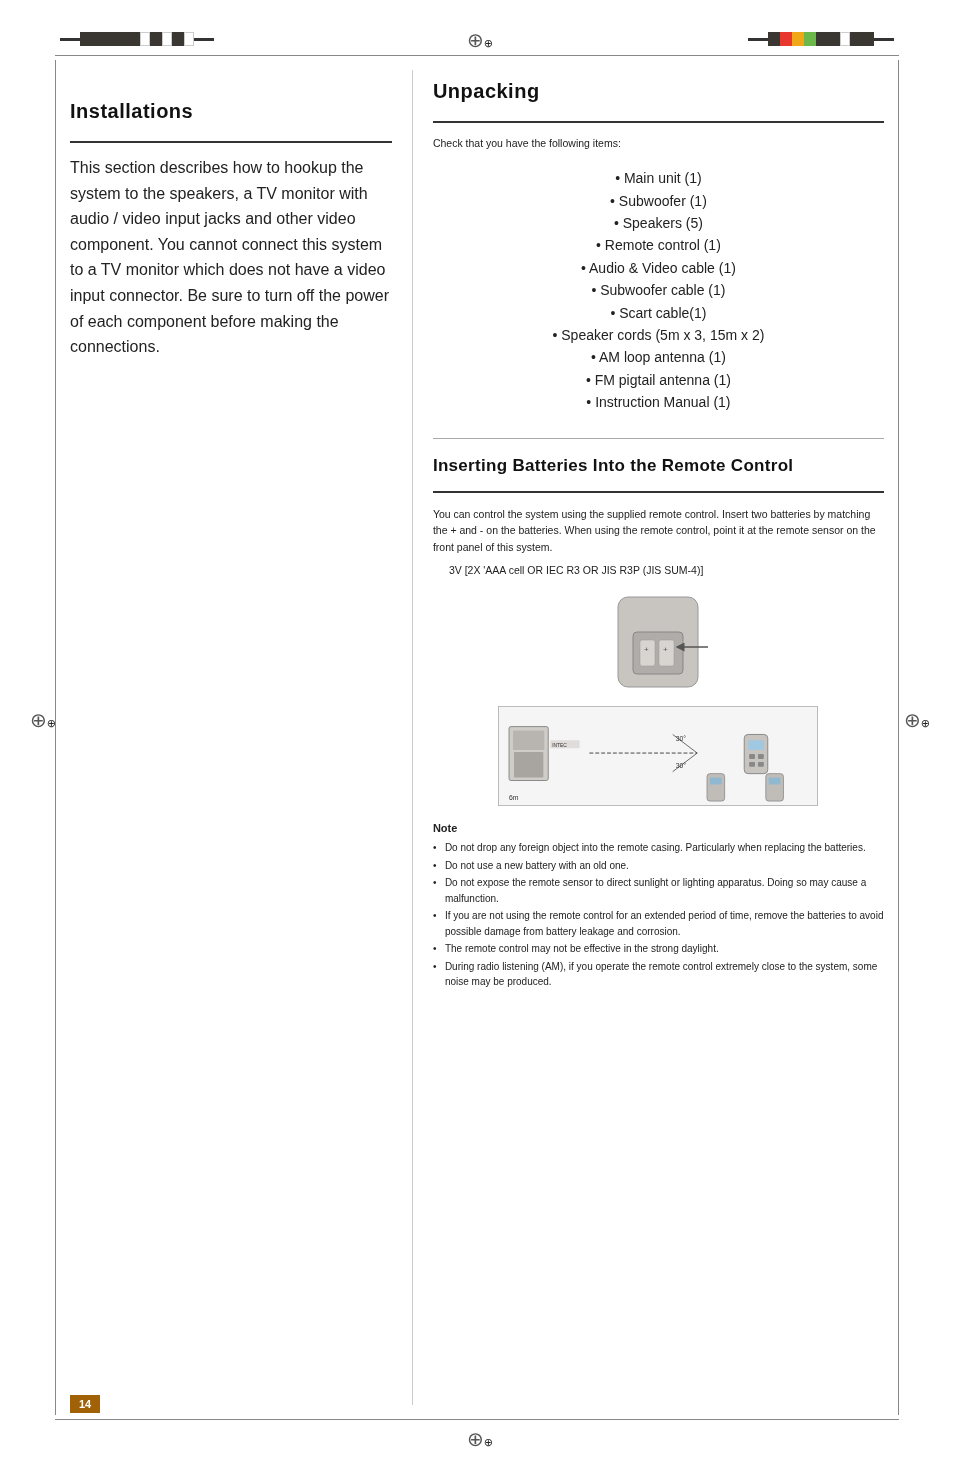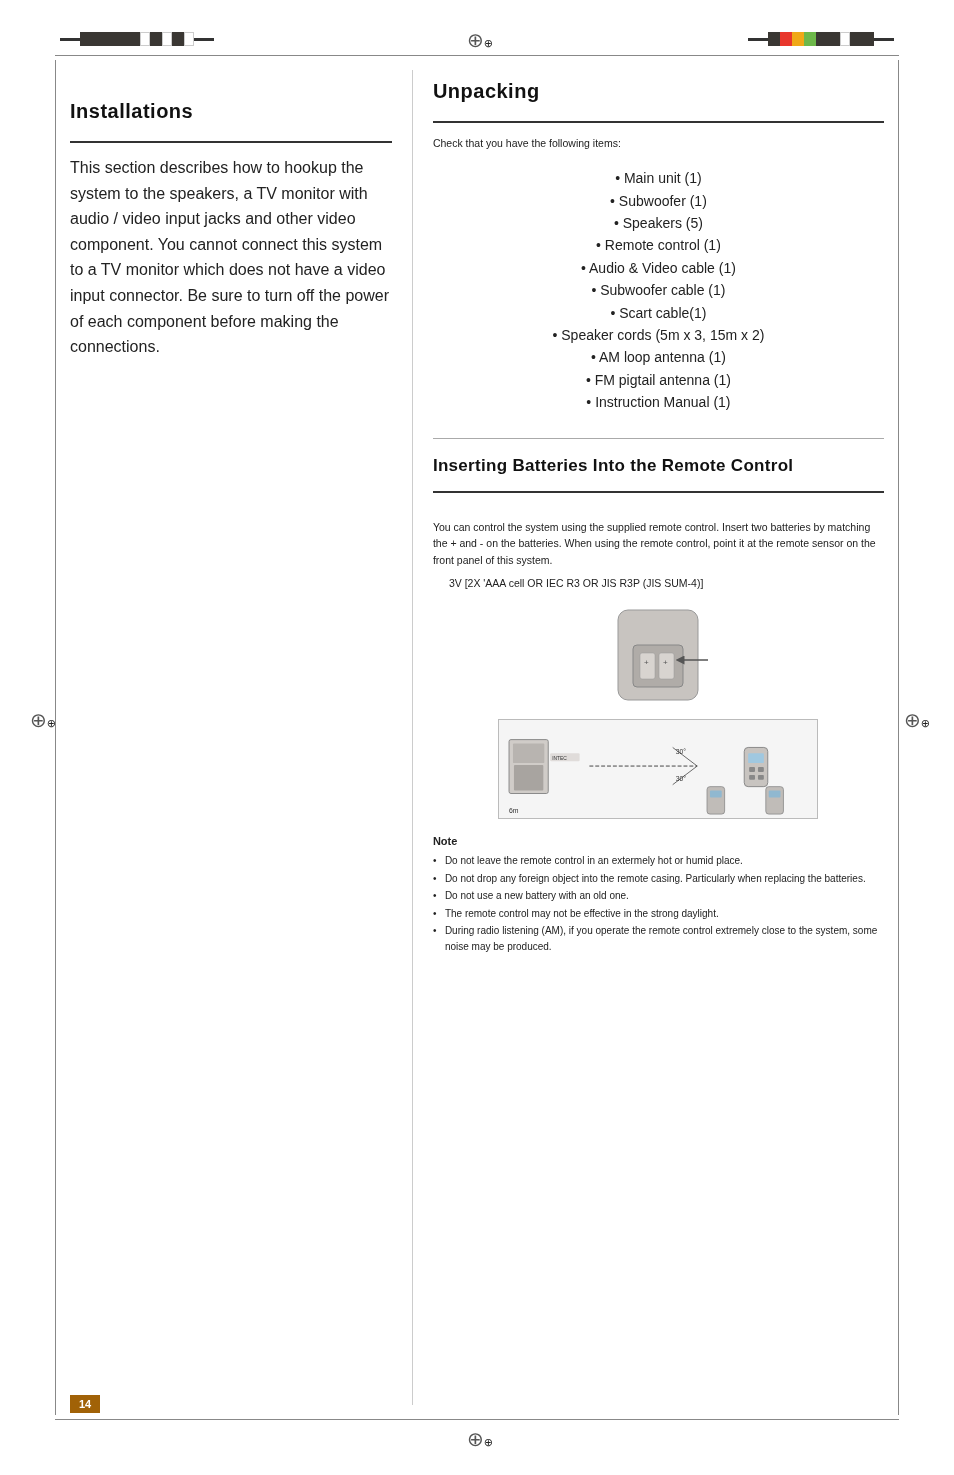--- a/index.html
+++ b/index.html
@@ -191,21 +191,21 @@
       content: '• ';
     }
 
     
     .batteries-section {
       margin-top: 16px;
     }
 
     .batteries-title-box {
       border-bottom: 2px solid #333;
-      margin-bottom: 26px;
+      margin-bottom: 13px;
       padding-bottom: 4px;
     }
 
     
     .diagram-area {
       margin: 16px 0;
       display: flex;
       flex-direction: column;
       align-items: center;
     }
@@ -431,23 +431,24 @@
             <rect x="213" y="72" width="12" height="7" rx="1" fill="#90b8d0"></rect>
             <rect x="270" y="68" width="18" height="28" rx="3" fill="#c0bcb8" stroke="#888" stroke-width="0.8"></rect>
             <rect x="273" y="72" width="12" height="7" rx="1" fill="#90b8d0"></rect>
           </svg>
         </div>
 
         <div class="note-section">
           <p class="note-title">Note</p>
           <ul class="note-list">
 
-          <li>Do not leave the remote control in an extermely hot or humid place.</li>
               <li>Do not drop any foreign object into the remote casing. Particularly when replacing the batteries.</li>
               <li>Do not use a new battery with an old one.</li>
+              <li>Do not expose the remote sensor to direct sunlight or lighting apparatus. Doing so may cause a malfunction.</li>
+              <li>If you are not using the remote control for an extended period of time, remove the batteries to avoid possible damage from battery leakage and corrosion.</li>
               <li>The remote control may not be effective in the strong daylight.</li>
               <li>During radio listening (AM), if you operate the remote control extremely close to the system, some noise may be produced.</li>
             </ul>
         </div>
       </div>
     </div>
   </div>
 </div>
 
 </body></html>

